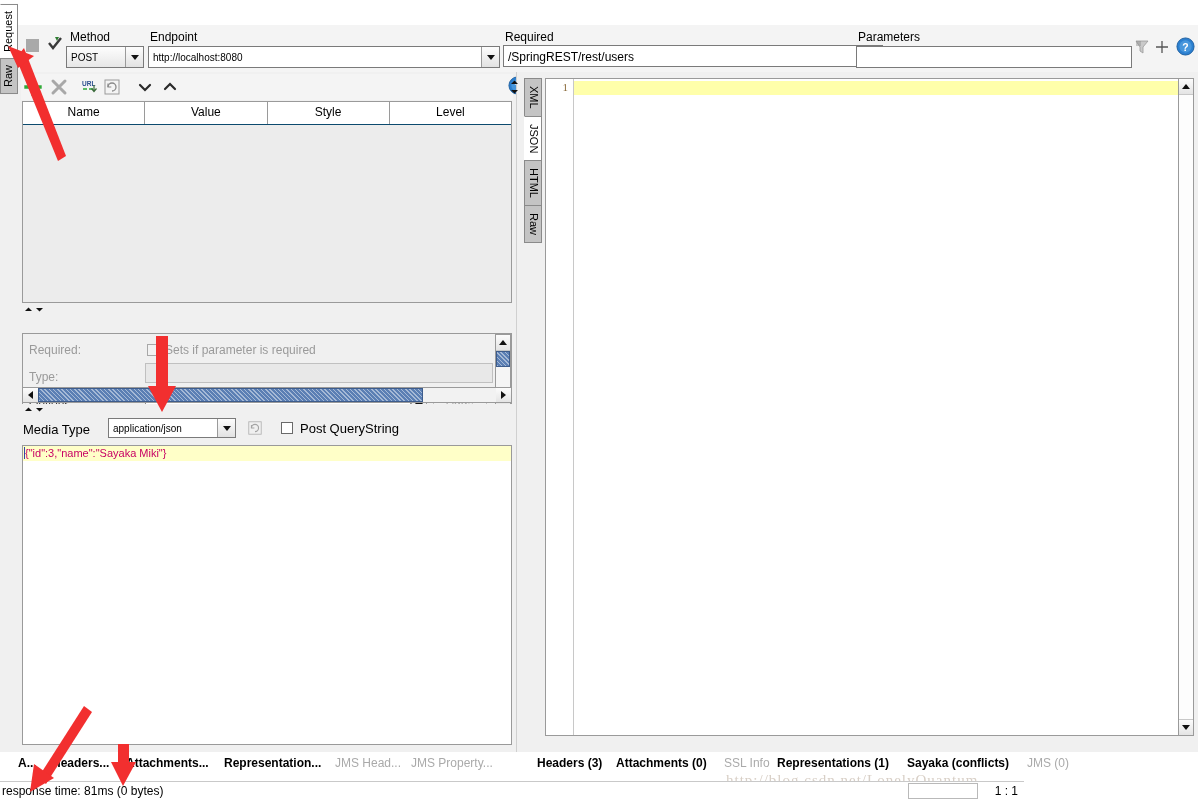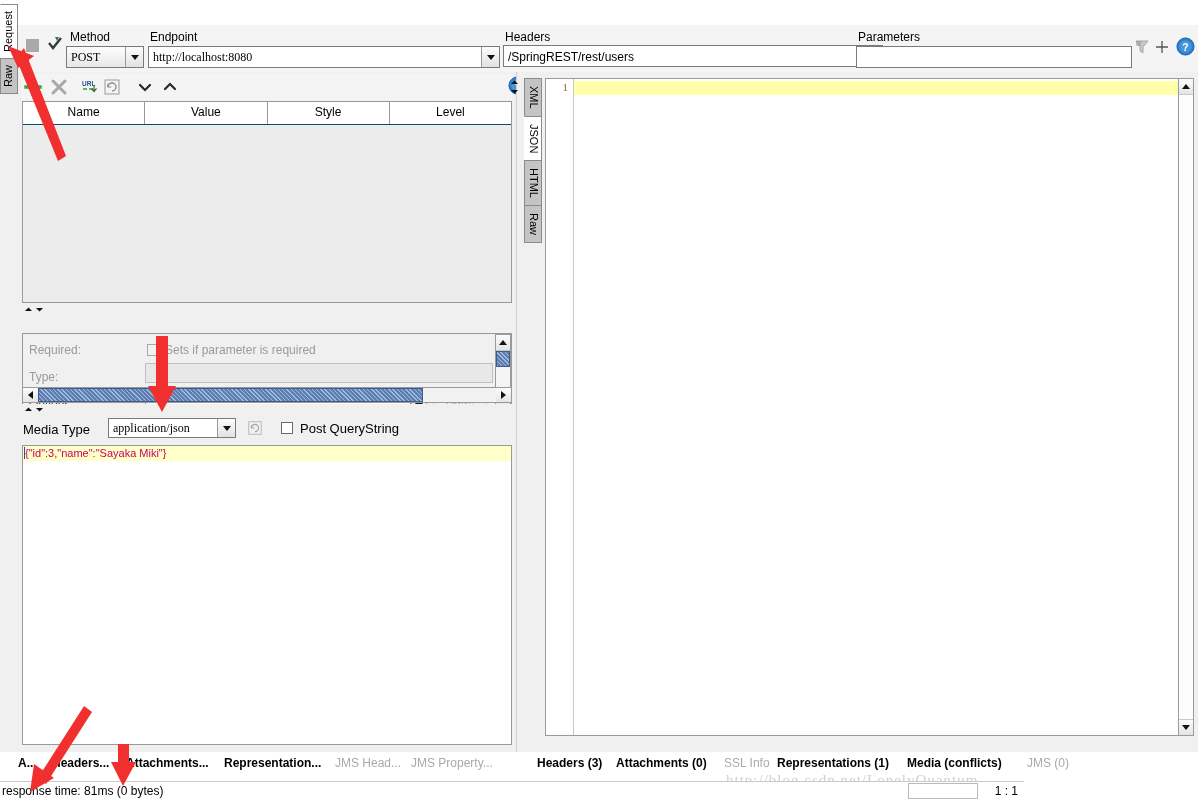--- a/index.html
+++ b/index.html
@@ -47,21 +47,21 @@
     border: 1px solid #7a7a7a; background: #fff; height: 22px;
     font-size: 12px; color: #000; padding: 2px 3px 0 4px;
     font-family: "Liberation Sans", sans-serif;
     line-height: 18px; white-space: nowrap; overflow: hidden;
   }
   .combo {
     position: absolute; box-sizing: border-box;
     border: 1px solid #7a7a7a; background: #fff; height: 22px;
     display: flex; align-items: center;
   }
-  .combo .cval { flex: 1 1 auto; padding-left: 4px; font-size: 12px; overflow: hidden; white-space: nowrap; font-family: Liberation Serif, serif; }
+  .combo .cval { flex: 1 1 auto; padding-left: 4px; font-size: 10px; overflow: hidden; white-space: nowrap; }
   .combo .carrow {
     width: 17px; height: 20px; flex: 0 0 17px;
     background: linear-gradient(#fdfdfd,#e2e2e2);
     border-left: 1px solid #9a9a9a;
     display: flex; align-items: center; justify-content: center;
   }
   .combo.btnstyle { background: linear-gradient(#fdfdfd,#e7e7e7); }
   .caret-dn { width:0;height:0;border-left:4px solid transparent;border-right:4px solid transparent;border-top:5px solid #111; }
   .caret-up { width:0;height:0;border-left:4px solid transparent;border-right:4px solid transparent;border-bottom:5px solid #111; }
   .caret-lt { width:0;height:0;border-top:4px solid transparent;border-bottom:4px solid transparent;border-right:5px solid #111; }
@@ -223,21 +223,21 @@
     </div>
 
     <div class="lbl" style="left:150px;top:5px;">Endpoint</div>
     <div class="combo" style="left:148px;top:21px;width:352px;justify-content:space-between;">
       <div class="cval">http://localhost:8080</div>
       <div class="carrow">
           <div class="caret-dn"></div>
         </div>
     </div>
 
-    <div class="lbl" style="left:505px;top:5px;">Headers</div>
+    <div class="lbl" style="left:505px;top:5px;">Required</div>
     <div class="field" style="left:503px;top:20px;width:380px;">/SpringREST/rest/users</div>
 
     <div class="lbl" style="left:858px;top:5px;">Parameters</div>
     <div class="field" style="left:856px;top:21px;width:276px;"></div>
 
     <svg style="position:absolute;left:1134px;top:14px;" width="16" height="16" viewBox="0 0 16 16">
       <path d="M2 2 L14 2 L9 8 L9 14 L6 12 L6 8 Z" fill="#c9c9c9" stroke="#9a9a9a" stroke-width="0.8"></path>
       <path d="M2 2 L7 2 L7 7 L2 7 Z" fill="#8f8f8f" opacity=".45"></path>
     </svg>
     <svg style="position:absolute;left:1154px;top:14px;" width="16" height="16" viewBox="0 0 16 16">
@@ -426,21 +426,21 @@
         <div class="caret-dn"></div>
       </div>
   </div>
 
   <div class="hline" style="left:519px;top:776px;width:679px;"></div>
   <div class="btabs-right">
     <div class="btab" style="left:18px;">Headers (3)</div>
     <div class="btab" style="left:97px;">Attachments (0)</div>
     <div class="btab dim" style="left:205px;">SSL Info</div>
     <div class="btab" style="left:258px;">Representations (1)</div>
-    <div class="btab" style="left:388px;">Media (conflicts)</div>
+    <div class="btab" style="left:388px;">Sayaka (conflicts)</div>
     <div class="btab dim" style="left:508px;">JMS (0)</div>
   </div>
 
   <div class="watermark">http://blog.csdn.net/LonelyQuantum</div>
 
   <div class="statusbar">
     <div class="status-text">response time: 81ms (0 bytes)</div>
     <div class="status-box"></div>
     <div class="status-pos">1 : 1</div>
   </div>

